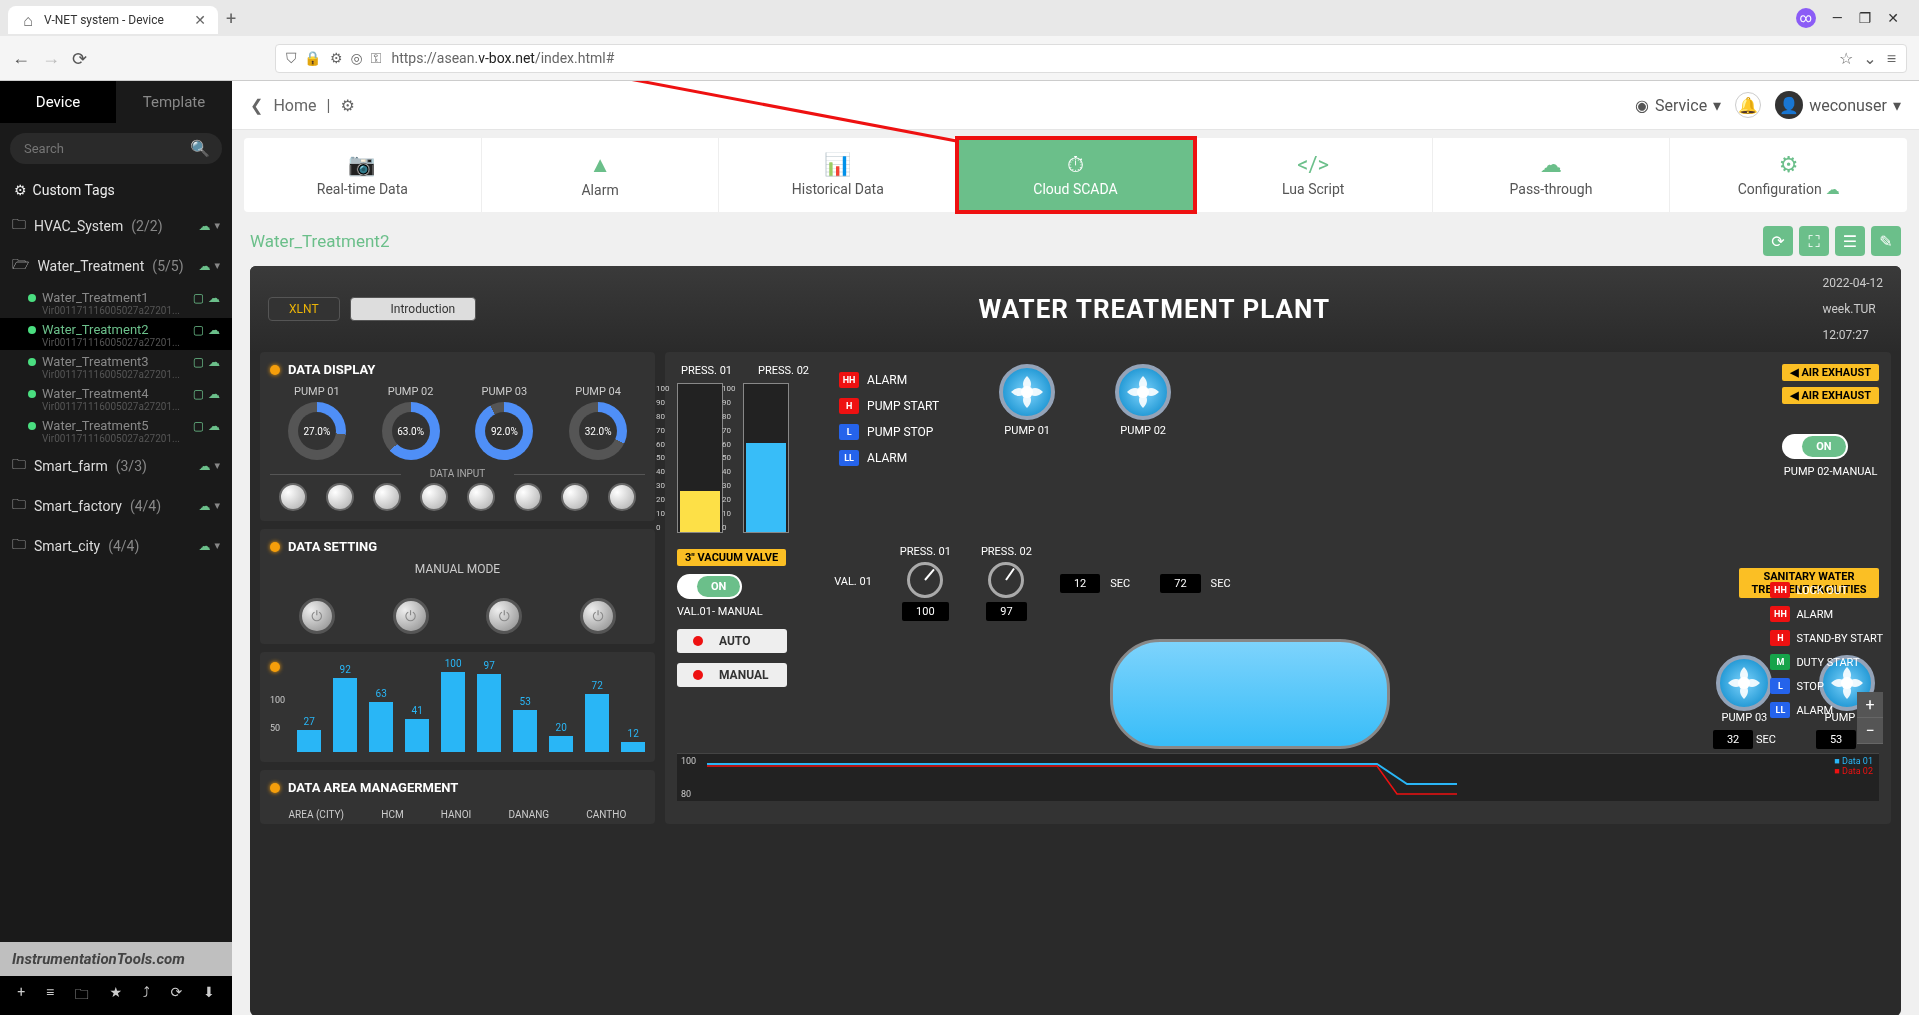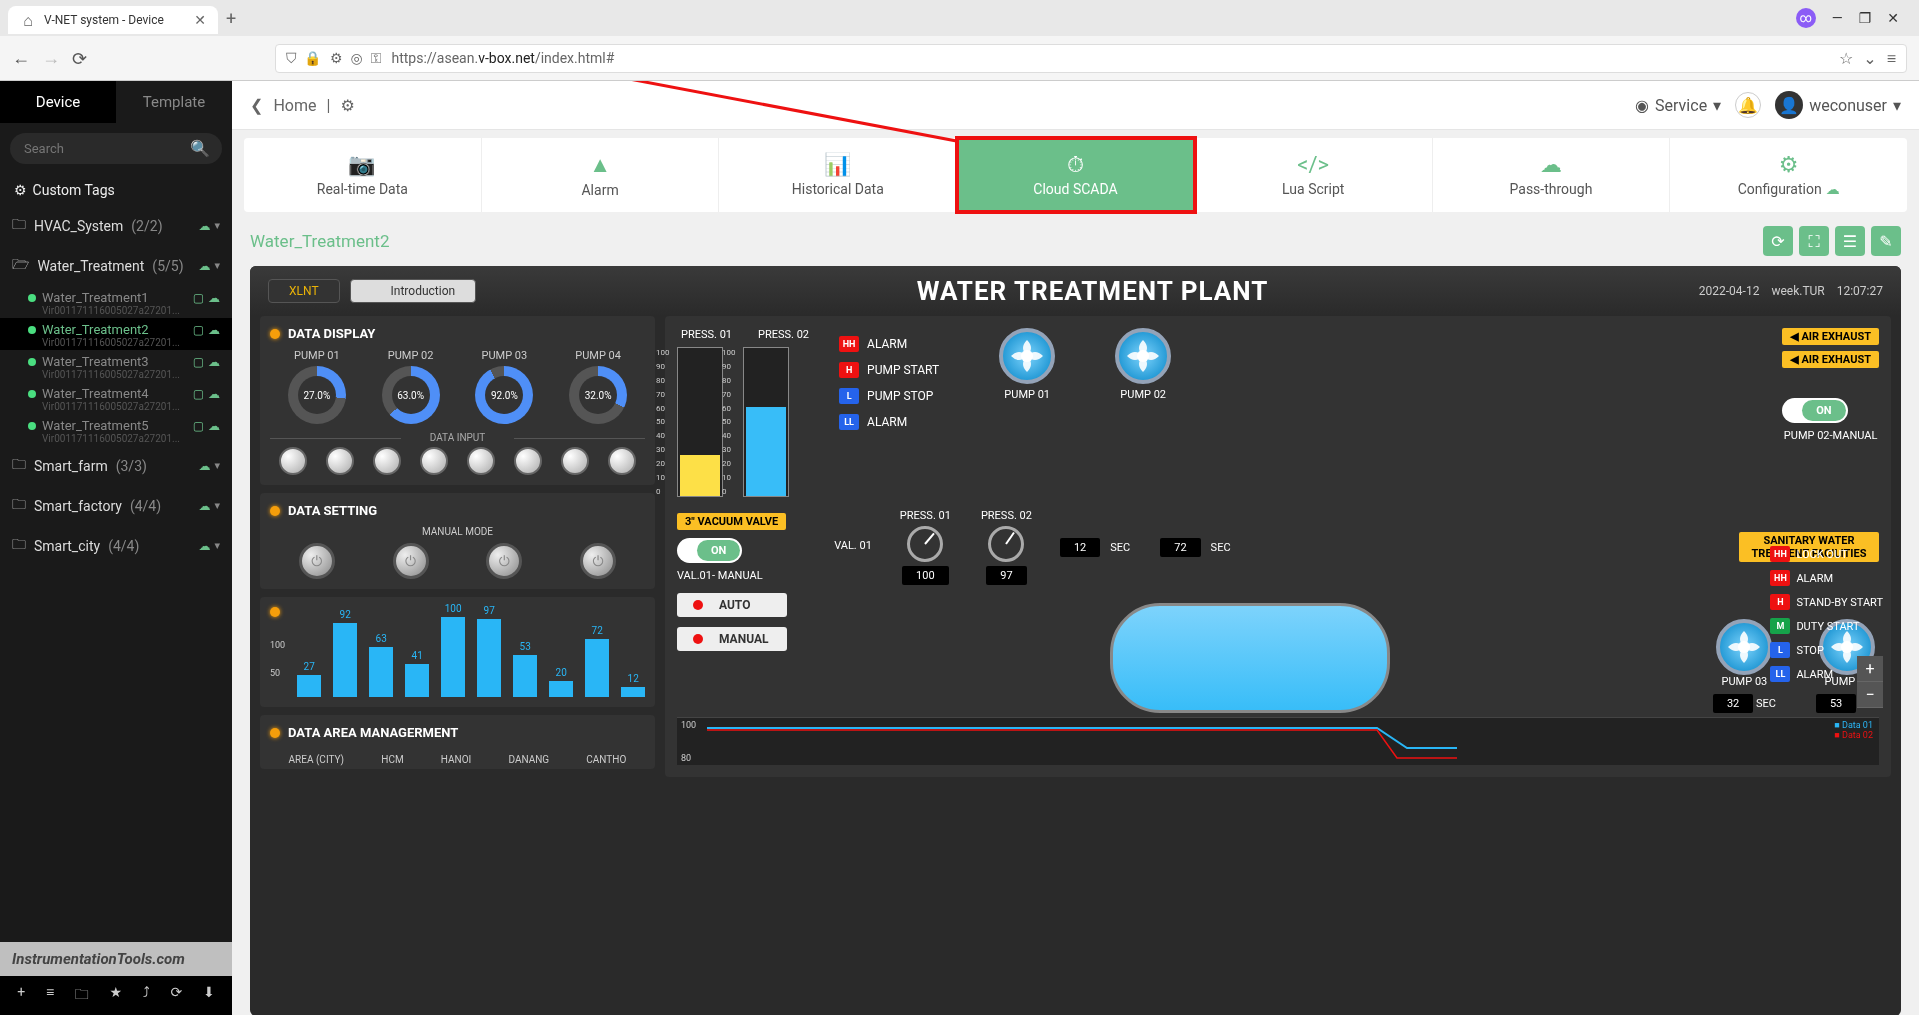--- a/index.html
+++ b/index.html
@@ -80,41 +80,41 @@
 .scada-title { color: #6bbf8a; font-size: 17px; }
 .scada-actions { margin-left: auto; display: flex; gap: 6px; }
 .sa-btn { width: 30px; height: 30px; background: #6bbf8a; border-radius: 4px; display:flex;align-items:center;justify-content:center;color:#fff;}
 
 
 .scada-wrap { margin: 4px 18px 0 18px; background: #2a2a2a; border-radius: 6px; overflow: hidden; flex: 1; position: relative; }
 .scada-top { display: flex; align-items: center; padding: 10px 18px; background: linear-gradient(#3a3a3a,#2a2a2a); }
 .sc-btn { background: #333; color: #eab308; border: 1px solid #555; border-radius: 4px; padding: 4px 20px; font-size: 12px; margin-right: 10px; }
 .sc-btn.light { background: #ddd; color: #333; padding-left: 40px; }
 .sc-title { flex:1; text-align:center; color: #fff; font-size: 26px; font-weight: bold; letter-spacing: 1px; }
-.sc-date { color: #ccc; font-size: 12px; display:flex; gap:12px;}
+.sc-date { color: #ccc; font-size: 12px; display:flex; gap:12px;flex-direction:column;}
 
 .scada-body { display: flex; gap: 10px; padding: 0 10px 10px 10px; }
 .scada-left { width: 395px; display: flex; flex-direction: column; gap: 8px; }
 .panel { background: #333; border-radius: 4px; padding: 10px; }
 .panel-h { display: flex; align-items: center; gap: 8px; color: #fff; font-weight: bold; font-size: 13px; margin-bottom: 8px; }
 .orange-dot { width: 10px; height: 10px; background: #f59e0b; border-radius: 50%; box-shadow: 0 0 4px #f59e0b; }
 
 .pumps { display: flex; justify-content: space-around; }
 .pump-col { text-align: center; }
 .pump-label { color: #ccc; font-size: 11px; margin-bottom: 4px; }
 .donut { width: 58px; height: 58px; border-radius: 50%; position: relative; margin: 0 auto; }
 .donut::after { content: attr(data-val); position: absolute; inset: 10px; background: #333; border-radius: 50%; display:flex;align-items:center;justify-content:center; color:#fff; font-size:10px;}
 
 .data-input { text-align: center; color: #aaa; font-size: 10px; margin: 8px 0 4px; position: relative; }
 .data-input::before, .data-input::after { content:''; position:absolute; top:50%; width:35%; height:1px; background:#555;}
 .data-input::before{left:0;} .data-input::after{right:0;}
 .knobs { display: flex; justify-content: space-around; }
 .knob { width: 28px; height: 28px; border-radius: 50%; background: radial-gradient(circle at 30% 30%, #fff, #aaa); border: 2px solid #666; }
 
-.manual-mode { text-align:center; color:#ccc; font-size:10px; margin-bottom:6px;}
+.manual-mode { text-align:center; color:#ccc; font-size:12px; margin-bottom:22px;}
 .mode-knobs { display:flex; justify-content:space-around;}
 .mode-knob { width:36px; height:36px; border-radius:50%; background:radial-gradient(circle at 30% 30%,#eee,#888); border:3px solid #555; display:flex;align-items:center;justify-content:center;color:#888;font-size:14px;}
 
 .bar-chart { display:flex; align-items:flex-end; gap:12px; height:90px; padding:0 8px;}
 .bar { width:24px; background:#29b6f6; position:relative;}
 .bar span { position:absolute; top:-14px; left:50%; transform:translateX(-50%); color:#29b6f6; font-size:10px;}
 .y-axis { color:#ccc; font-size:9px; display:flex; flex-direction:column; justify-content:space-between; height:90px; margin-right:4px;}
 
 .area-row { display:flex; justify-content:space-around; color:#ccc; font-size:10px; padding-top:6px;}
 

